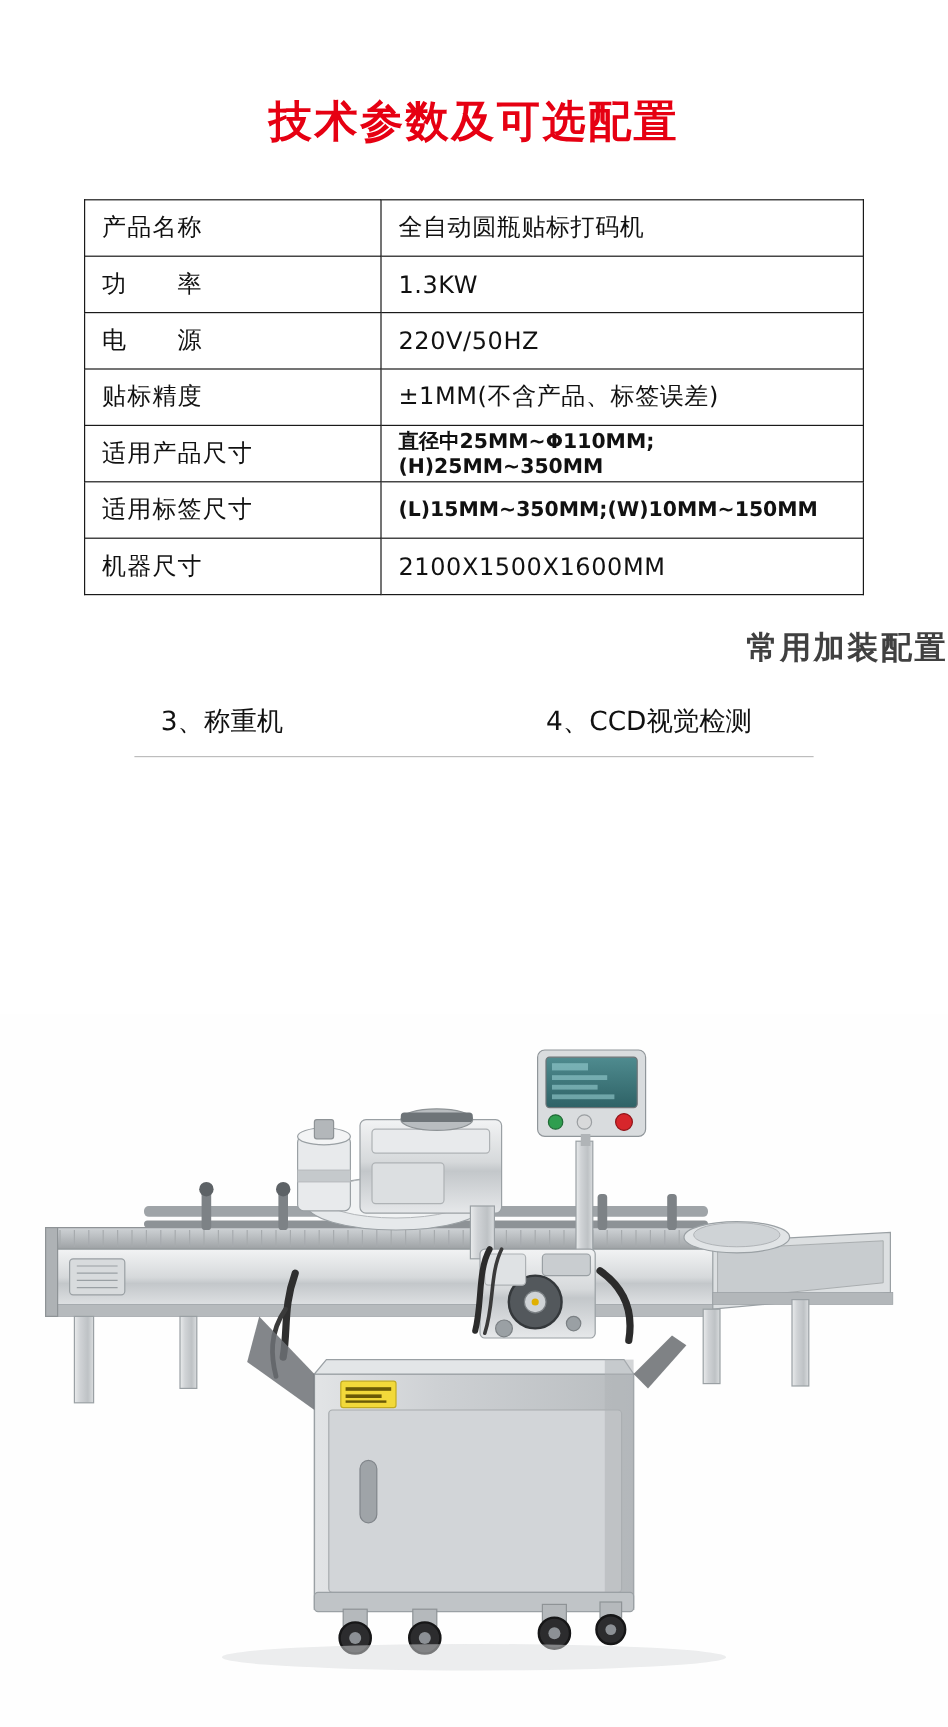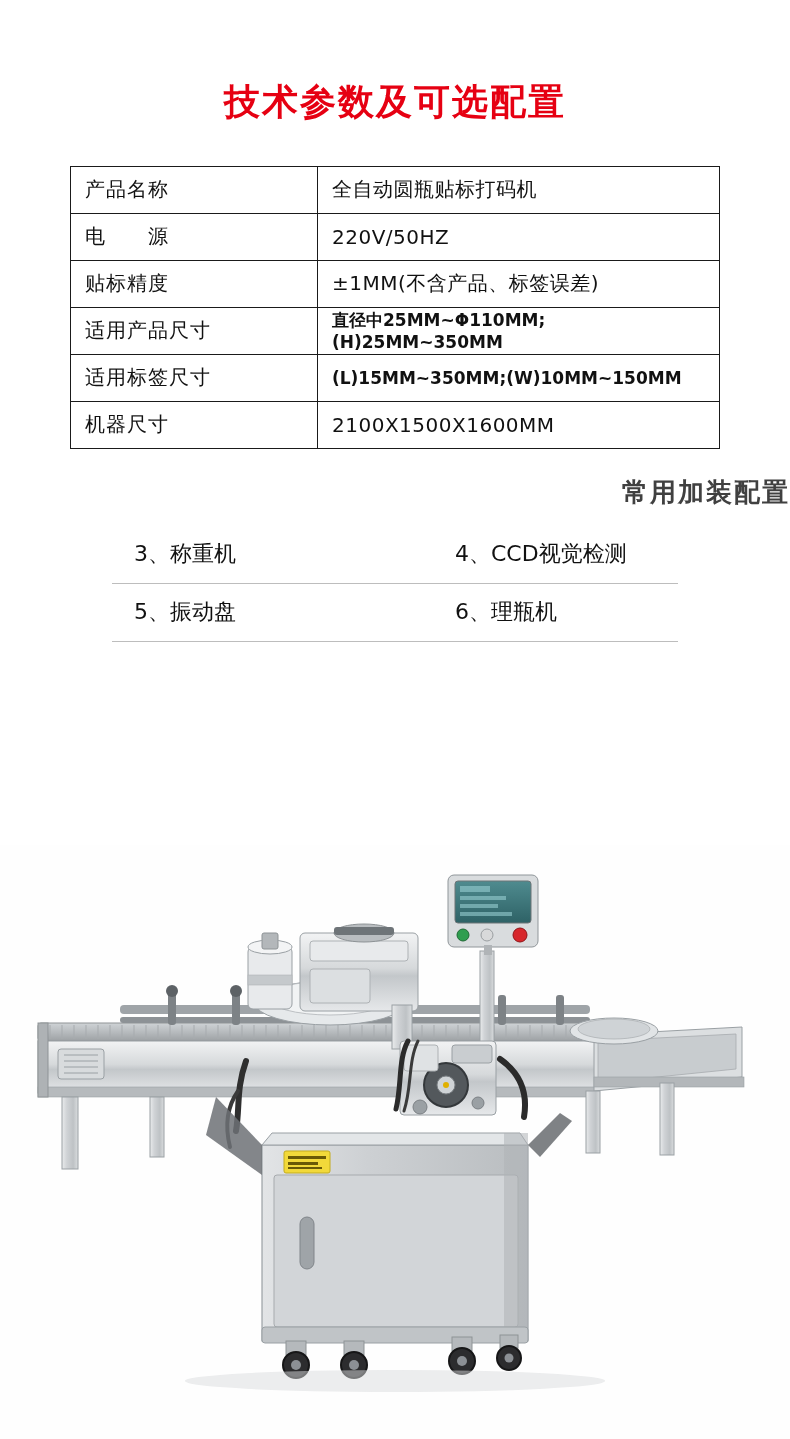--- a/index.html
+++ b/index.html
@@ -121,20 +121,24 @@
   <div class="title">技术参数及可选配置</div>
 
   <div class="spec-wrap">
     <table class="spec">
       <tbody>
         <tr>
           <td class="label">产品名称</td>
           <td class="val">全自动圆瓶贴标打码机</td>
         </tr>
         <tr>
+          <td class="label">功　　率</td>
+          <td class="val">1.3KW</td>
+        </tr>
+        <tr>
           <td class="label">电　　源</td>
           <td class="val">220V/50HZ</td>
         </tr>
         <tr>
           <td class="label">贴标精度</td>
           <td class="val">±1MM(不含产品、标签误差)</td>
         </tr>
         <tr>
           <td class="label">适用产品尺寸</td>
           <td class="val small">直径中25MM~Φ110MM;(H)25MM~350MM</td>
@@ -151,24 +155,20 @@
     </table>
   </div>
 
   <div class="opt-title">常用加装配置</div>
 
   <table class="opt-table">
     <tbody>
       <tr>
         <td>3、称重机</td>
         <td class="right">4、CCD视觉检测</td>
-      </tr>
-      <tr>
-        <td>5、振动盘</td>
-        <td class="right">6、理瓶机</td>
       </tr>
     </tbody>
   </table>
 
   <div class="photo">
     <svg width="790" height="594" viewBox="0 0 790 594" xmlns="http://www.w3.org/2000/svg">
       <defs>
         <linearGradient id="steel" x1="0" y1="0" x2="0" y2="1">
           <stop offset="0%" stop-color="#f2f3f4"></stop>
           <stop offset="45%" stop-color="#d6d9db"></stop>

